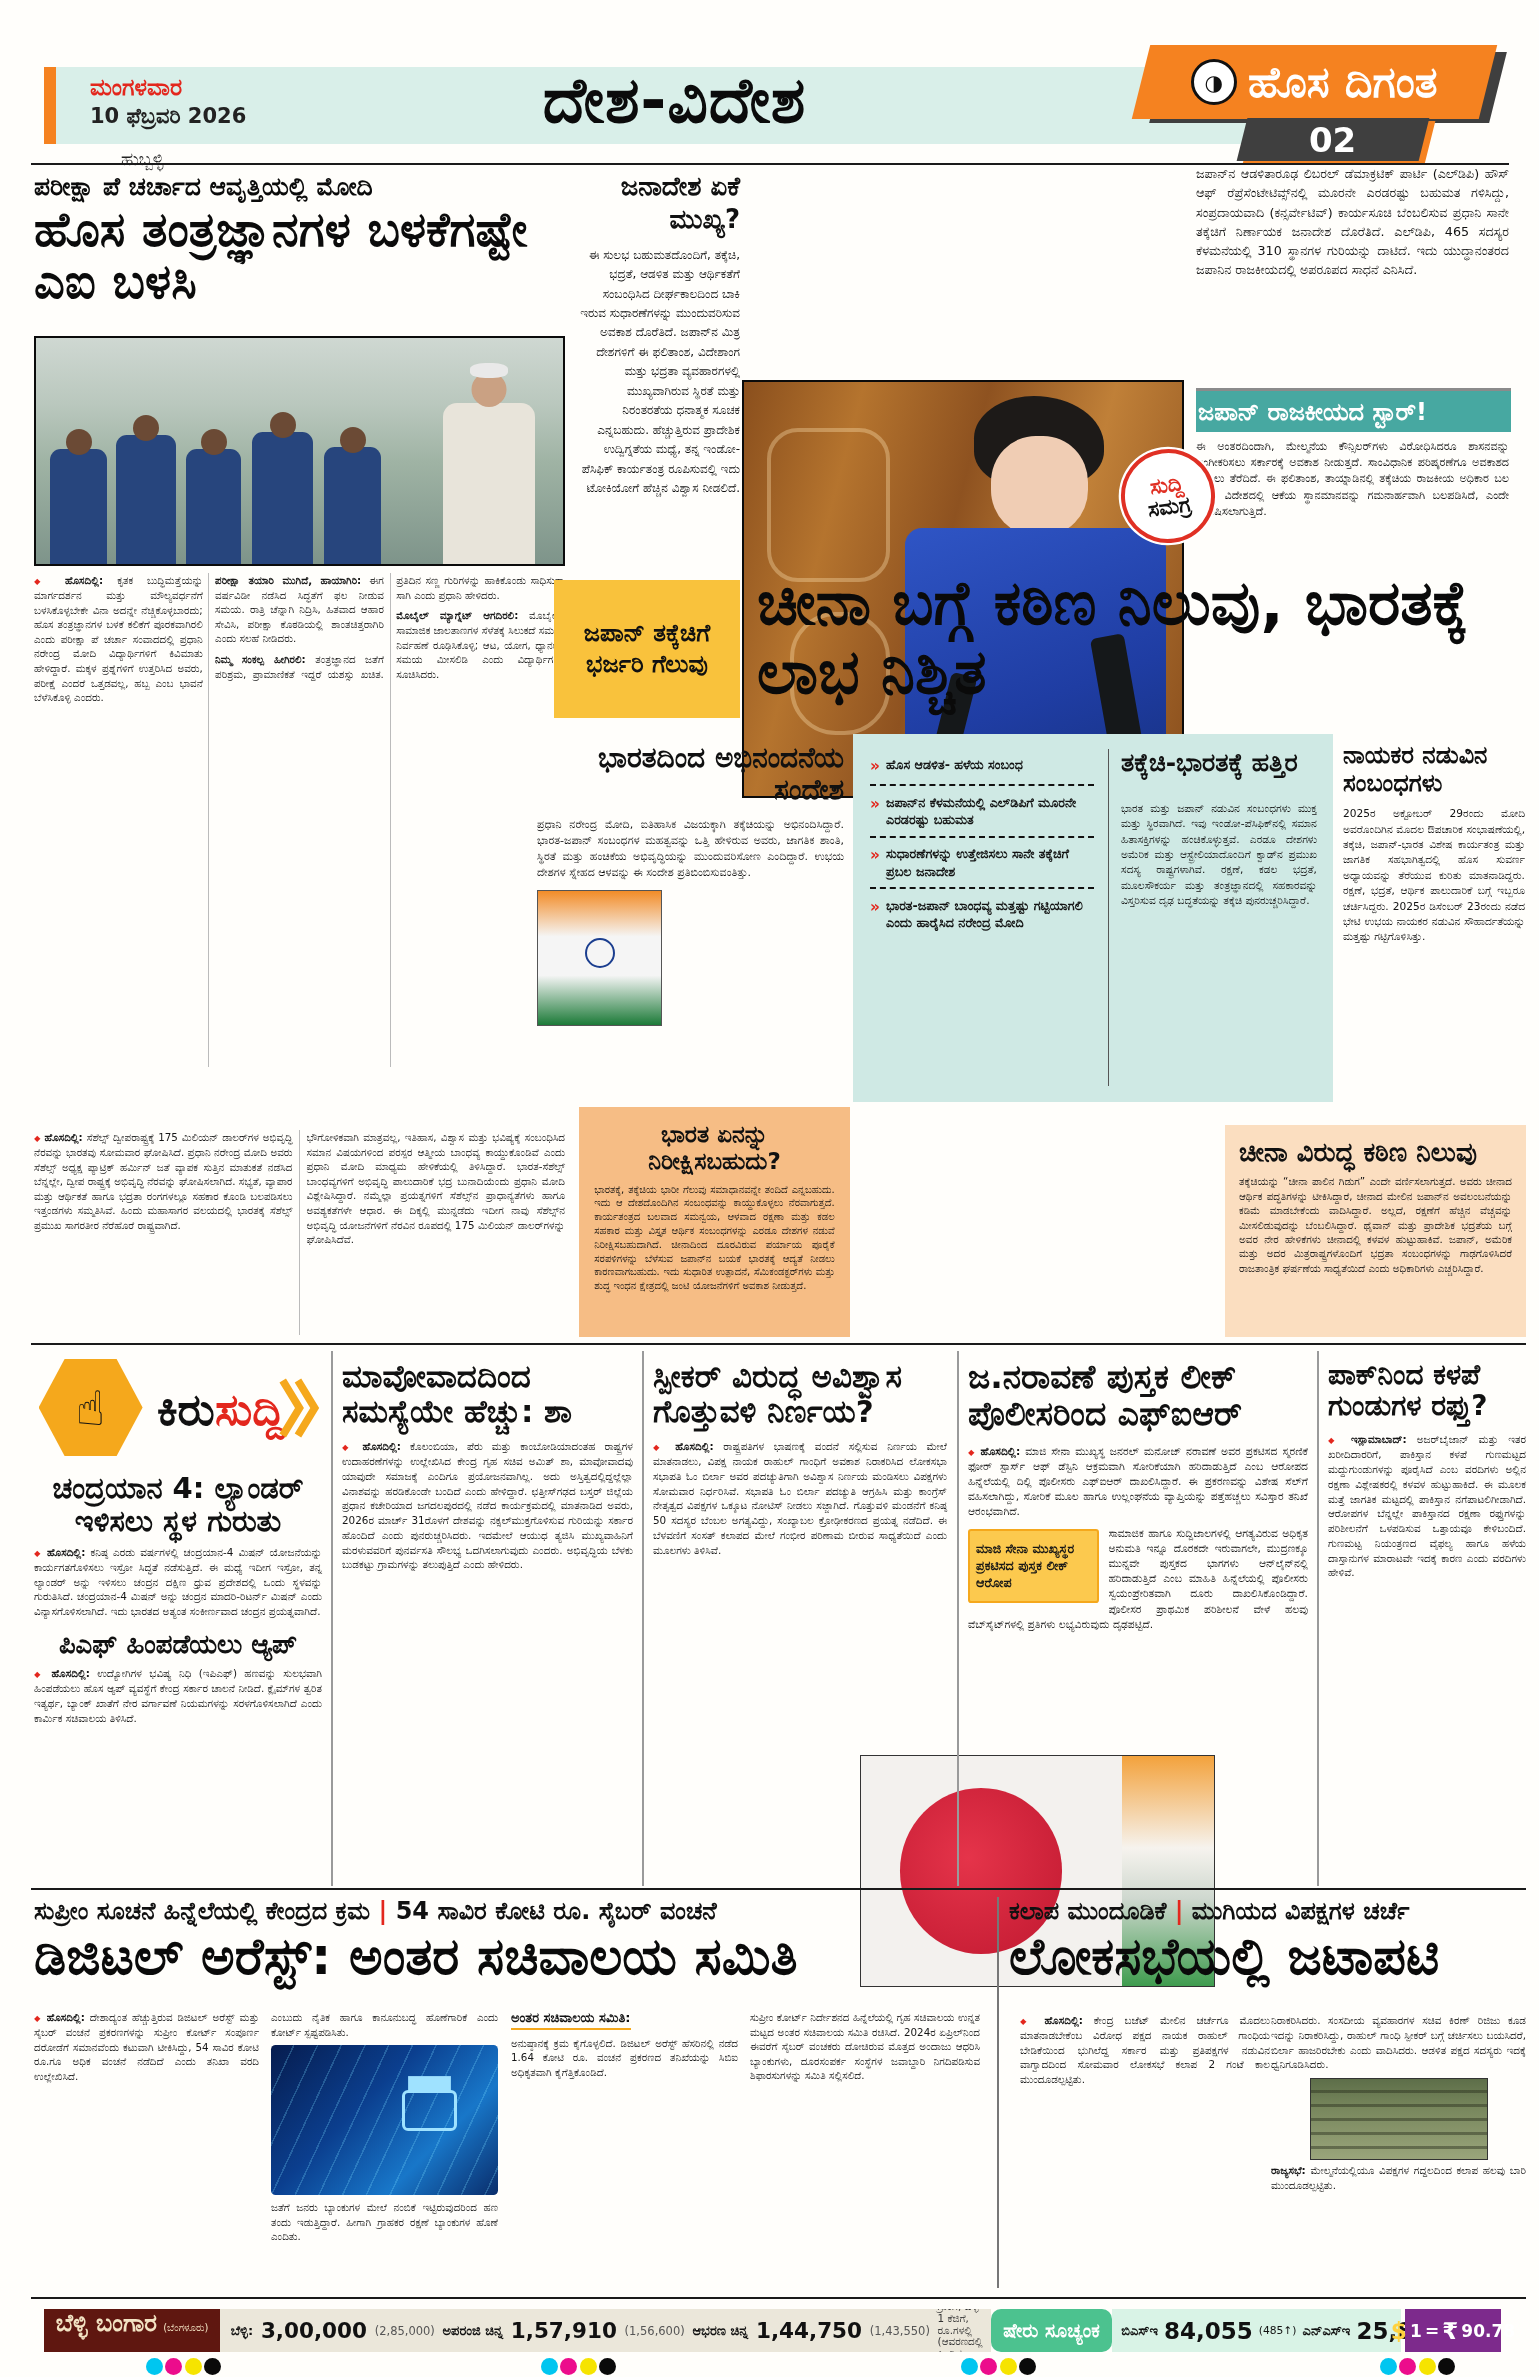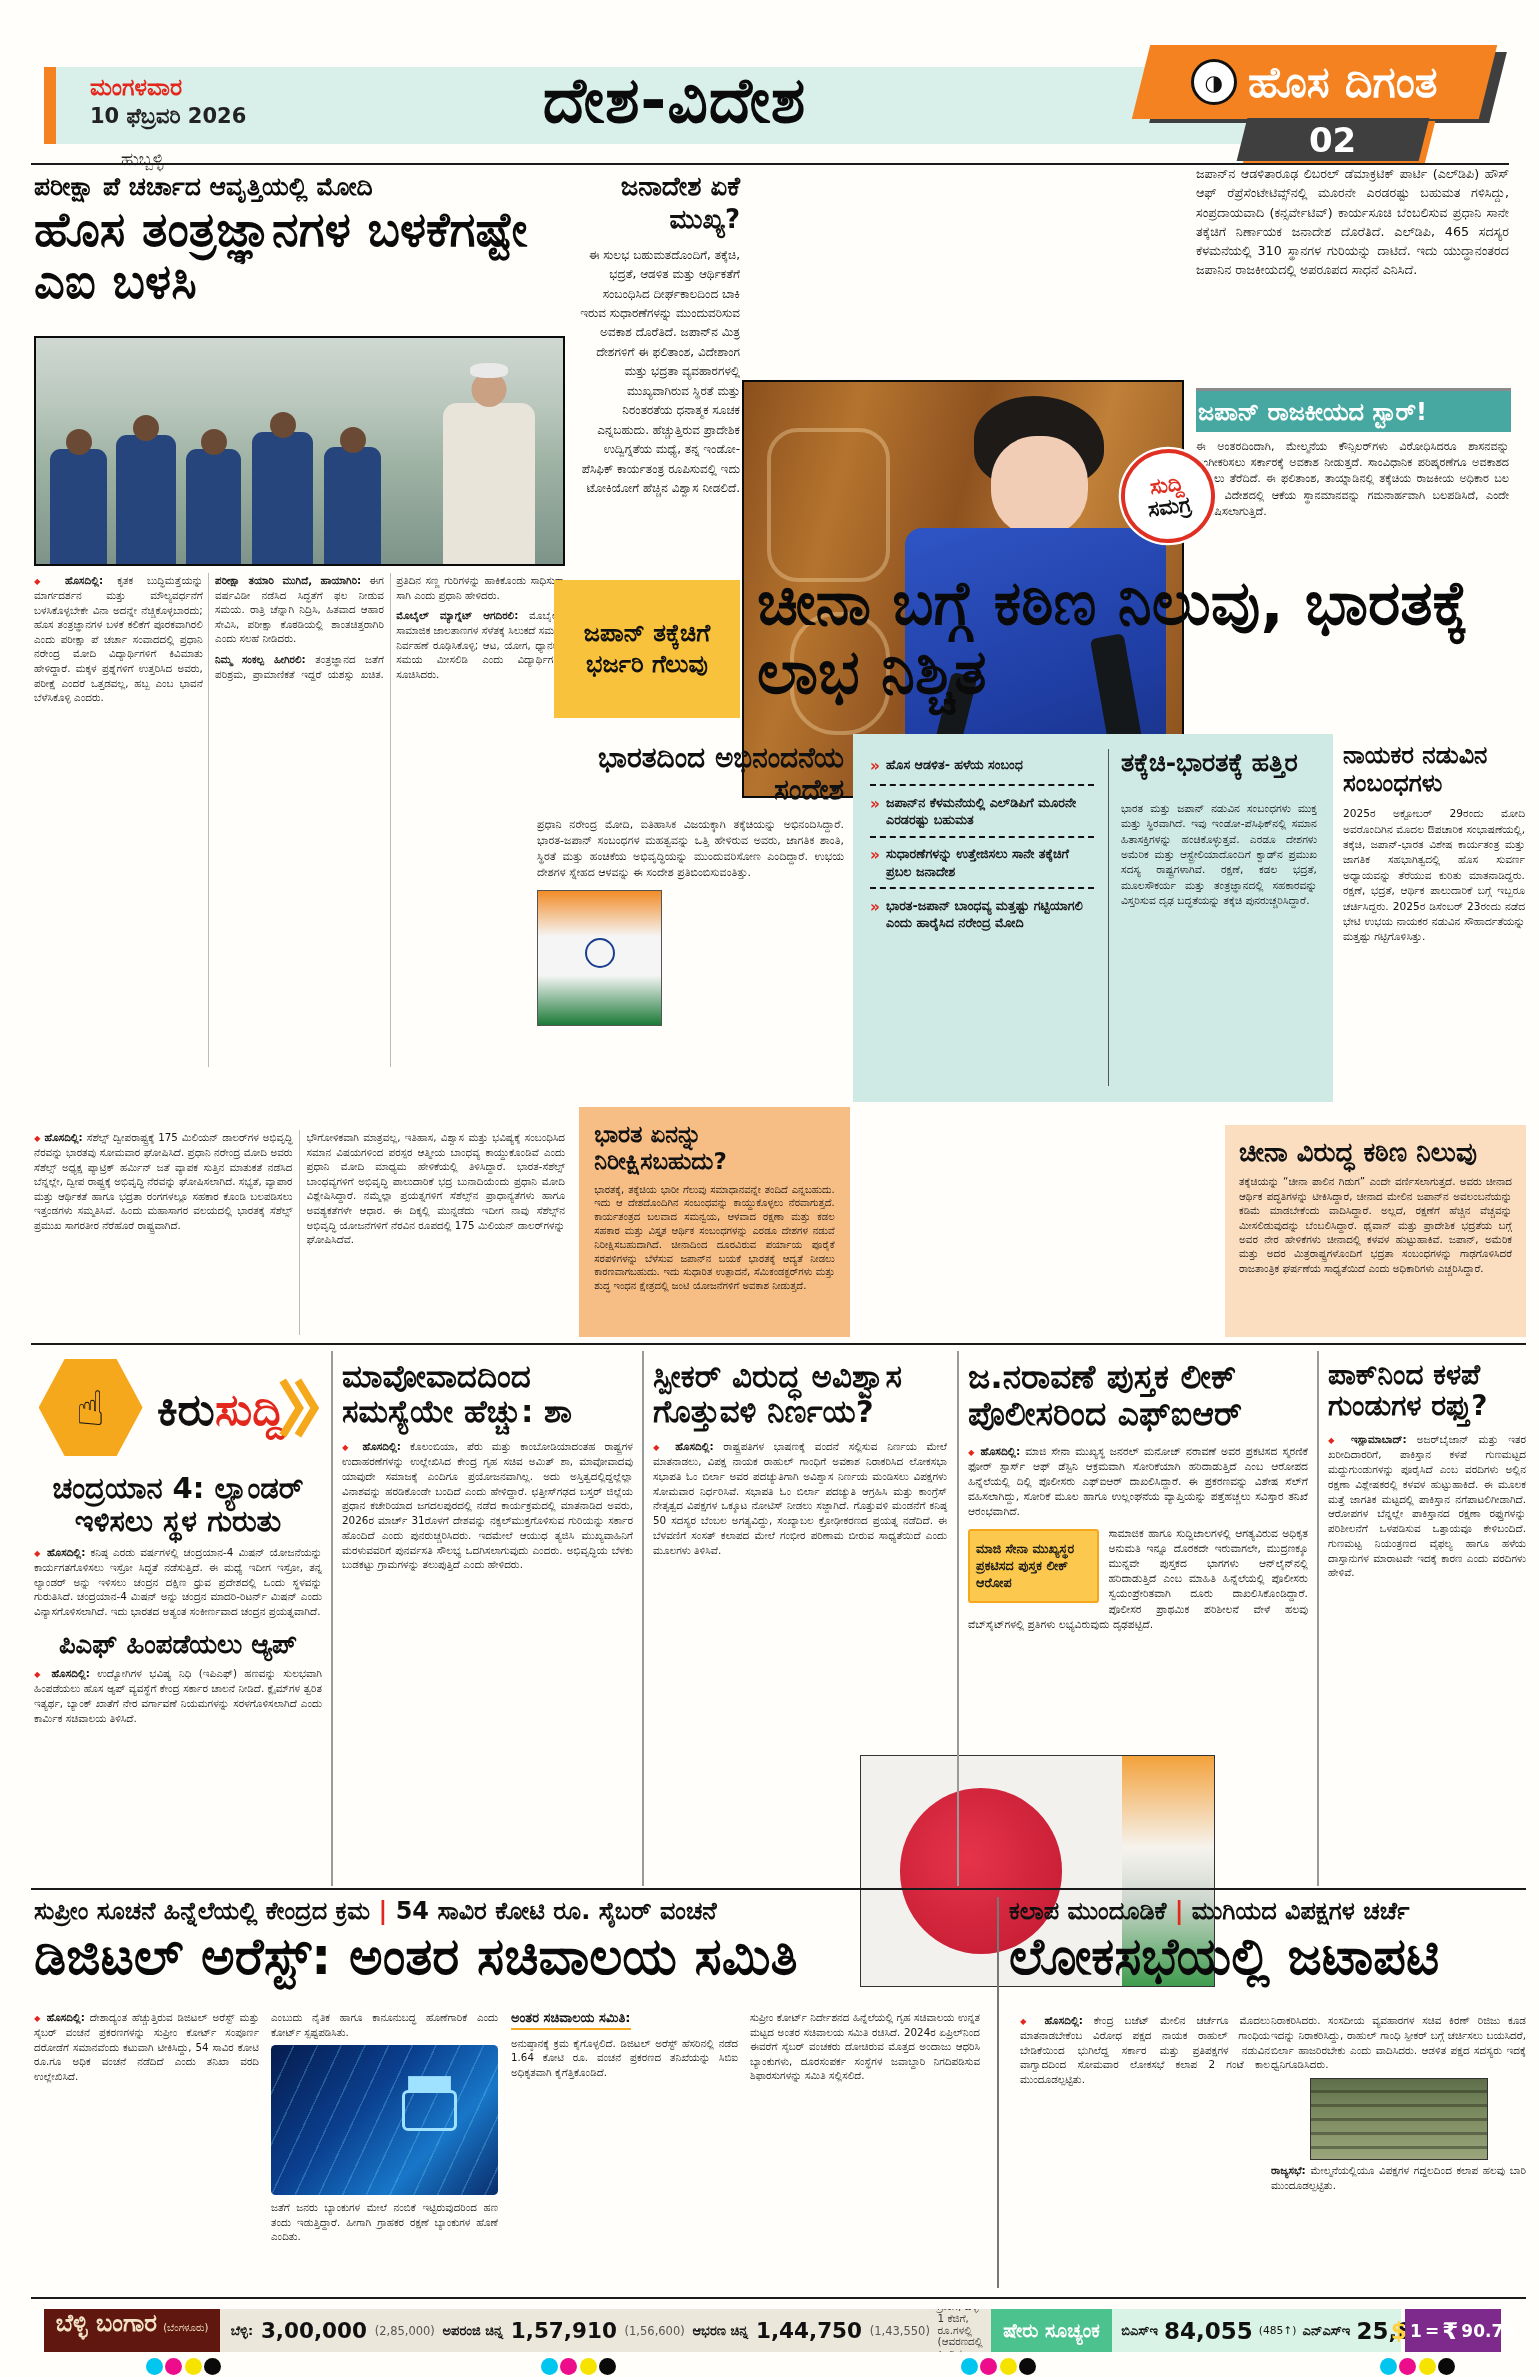--- a/index.html
+++ b/index.html
@@ -220,21 +220,21 @@
     <div class="sec-h" style="font-size:24px;">ನಾಯಕರ ನಡುವಿನ ಸಂಬಂಧಗಳು</div>
     <div class="minor" style="margin-top:9.2px;font-size:10.6px;">2025ರ ಅಕ್ಟೋಬರ್ 29ರಂದು ಮೋದಿ ಅವರೊಂದಿಗಿನ ಮೊದಲ ಔಪಚಾರಿಕ ಸಂಭಾಷಣೆಯಲ್ಲಿ, ತಕ್ಕೆಚಿ, ಜಪಾನ್-ಭಾರತ ವಿಶೇಷ ಕಾರ್ಯತಂತ್ರ ಮತ್ತು ಜಾಗತಿಕ ಸಹಭಾಗಿತ್ವದಲ್ಲಿ ಹೊಸ ಸುವರ್ಣ ಅಧ್ಯಾಯವನ್ನು ತೆರೆಯುವ ಕುರಿತು ಮಾತನಾಡಿದ್ದರು. ರಕ್ಷಣೆ, ಭದ್ರತೆ, ಆರ್ಥಿಕ ಪಾಲುದಾರಿಕೆ ಬಗ್ಗೆ ಇಬ್ಬರೂ ಚರ್ಚಿಸಿದ್ದರು. 2025ರ ಡಿಸೆಂಬರ್ 23ರಂದು ನಡೆದ ಭೇಟಿ ಉಭಯ ನಾಯಕರ ನಡುವಿನ ಸೌಹಾರ್ದತೆಯನ್ನು ಮತ್ತಷ್ಟು ಗಟ್ಟಿಗೊಳಿಸಿತ್ತು.</div>
   </div>
 
   <div class="abs body" style="left:34px;top:1130px;width:531px;height:205px;column-count:2;column-gap:14px;column-rule:0.8px solid #bbb;">
     <p><span class="dl">ಹೊಸದಿಲ್ಲಿ:</span> <span>ಸೆಶೆಲ್ಸ್ ದ್ವೀಪರಾಷ್ಟ್ರಕ್ಕೆ 175 ಮಿಲಿಯನ್ ಡಾಲರ್‌ಗಳ ಅಭಿವೃದ್ಧಿ ನೆರವನ್ನು ಭಾರತವು ಸೋಮವಾರ ಘೋಷಿಸಿದೆ. ಪ್ರಧಾನಿ ನರೇಂದ್ರ ಮೋದಿ ಅವರು ಸೆಶೆಲ್ಸ್ ಅಧ್ಯಕ್ಷ ಪ್ಯಾಟ್ರಿಕ್ ಹರ್ಮಿನ್ ಜತೆ ವ್ಯಾಪಕ ಸುತ್ತಿನ ಮಾತುಕತೆ ನಡೆಸಿದ ಬೆನ್ನಲ್ಲೇ, ದ್ವೀಪ ರಾಷ್ಟ್ರಕ್ಕೆ ಅಭಿವೃದ್ಧಿ ನೆರವನ್ನು ಘೋಷಿಸಲಾಗಿದೆ. ಸಭ್ಯತೆ, ವ್ಯಾಪಾರ ಮತ್ತು ಆರ್ಥಿಕತೆ ಹಾಗೂ ಭದ್ರತಾ ರಂಗಗಳಲ್ಲೂ ಸಹಕಾರ ಕೊಂಡಿ ಬಲಪಡಿಸಲು ಇತ್ತಂಡಗಳು ಸಮ್ಮತಿಸಿವೆ. ಹಿಂದು ಮಹಾಸಾಗರ ವಲಯದಲ್ಲಿ ಭಾರತಕ್ಕೆ ಸೆಶೆಲ್ಸ್ ಪ್ರಮುಖ ಸಾಗರತೀರ ನೆರೆಹೊರೆ ರಾಷ್ಟ್ರವಾಗಿದೆ.</span></p>
     <p><span>ಭೌಗೋಳಿಕವಾಗಿ ಮಾತ್ರವಲ್ಲ, ಇತಿಹಾಸ, ವಿಶ್ವಾಸ ಮತ್ತು ಭವಿಷ್ಯಕ್ಕೆ ಸಂಬಂಧಿಸಿದ ಸಮಾನ ವಿಷಯಗಳಿಂದ ಪರಸ್ಪರ ಆತ್ಮೀಯ ಬಾಂಧವ್ಯ ಕಾಯ್ದುಕೊಂಡಿವೆ ಎಂದು ಪ್ರಧಾನಿ ಮೋದಿ ಮಾಧ್ಯಮ ಹೇಳಿಕೆಯಲ್ಲಿ ತಿಳಿಸಿದ್ದಾರೆ. ಭಾರತ-ಸೆಶೆಲ್ಸ್ ಬಾಂಧವ್ಯಗಳಿಗೆ ಅಭಿವೃದ್ಧಿ ಪಾಲುದಾರಿಕೆ ಭದ್ರ ಬುನಾದಿಯೆಂದು ಪ್ರಧಾನಿ ಮೋದಿ ವಿಶ್ಲೇಷಿಸಿದ್ದಾರೆ. ನಮ್ಮೆಲ್ಲಾ ಪ್ರಯತ್ನಗಳಿಗೆ ಸೆಶೆಲ್ಸ್‌ನ ಪ್ರಾಧಾನ್ಯತೆಗಳು ಹಾಗೂ ಅವಶ್ಯಕತೆಗಳೇ ಆಧಾರ. ಈ ದಿಕ್ಕಲ್ಲಿ ಮುನ್ನಡೆದು ಇದೀಗ ನಾವು ಸೆಶೆಲ್ಸ್‌ನ ಅಭಿವೃದ್ಧಿ ಯೋಜನೆಗಳಿಗೆ ನೆರವಿನ ರೂಪದಲ್ಲಿ 175 ಮಿಲಿಯನ್ ಡಾಲರ್‌ಗಳನ್ನು ಘೋಷಿಸಿದೆವೆ.</span></p>
   </div>
 
   <div class="abs expectbox" style="left:579px;top:1107px;width:271px;height:230px;">
-    <div style="font-weight:bold;font-size:23px;">ಭಾರತ ಏನನ್ನು ನಿರೀಕ್ಷಿಸಬಹುದು?</div>
+    <div style="font-weight:bold;font-size:23px;text-align:center;">ಭಾರತ ಏನನ್ನು ನಿರೀಕ್ಷಿಸಬಹುದು?</div>
     <div class="minor" style="margin-top:7.7px;font-size:10px;line-height:1.38;">ಭಾರತಕ್ಕೆ, ತಕ್ಕೆಚಿಯ ಭಾರೀ ಗೆಲುವು ಸಮಾಧಾನವನ್ನೇ ತಂದಿದೆ ಎನ್ನಬಹುದು. ಇದು ಆ ದೇಶದೊಂದಿಗಿನ ಸಂಬಂಧವನ್ನು ಕಾಯ್ದುಕೊಳ್ಳಲು ನೆರವಾಗುತ್ತದೆ. ಕಾರ್ಯತಂತ್ರದ ಬಲವಾದ ಸಮನ್ವಯ, ಆಳವಾದ ರಕ್ಷಣಾ ಮತ್ತು ಕಡಲ ಸಹಕಾರ ಮತ್ತು ವಿಸ್ತೃತ ಆರ್ಥಿಕ ಸಂಬಂಧಗಳನ್ನು ಎರಡೂ ದೇಶಗಳ ನಡುವೆ ನಿರೀಕ್ಷಿಸಬಹುದಾಗಿದೆ. ಚೀನಾದಿಂದ ದೂರವಿರುವ ಪರ್ಯಾಯ ಪೂರೈಕೆ ಸರಪಳಿಗಳನ್ನು ಬೆಳೆಸುವ ಜಪಾನ್‌ನ ಬಯಕೆ ಭಾರತಕ್ಕೆ ಆದ್ಯತೆ ನೀಡಲು ಕಾರಣವಾಗಬಹುದು. ಇದು ಸುಧಾರಿತ ಉತ್ಪಾದನೆ, ಸೆಮಿಕಂಡಕ್ಟರ್‌ಗಳು ಮತ್ತು ಶುದ್ಧ ಇಂಧನ ಕ್ಷೇತ್ರದಲ್ಲಿ ಜಂಟಿ ಯೋಜನೆಗಳಿಗೆ ಅವಕಾಶ ನೀಡುತ್ತದೆ.</div>
   </div>
 
   <div class="abs flagsphoto" style="left:860px;top:1107px;width:353px;height:230px;">
     <div class="jp-circle"></div>
     <div class="in-band"></div>
   </div>
 
   <div class="abs chinabox" style="left:1225px;top:1125px;width:301px;height:212px;">
     <div style="font-weight:bold;font-size:26px;">ಚೀನಾ ವಿರುದ್ಧ ಕಠಿಣ ನಿಲುವು</div>
@@ -367,21 +367,21 @@
     <span class="val">3,00,000</span>
     <span class="prev">(2,85,000)</span>
     <span class="lab">ಅಪರಂಜಿ ಚಿನ್ನ</span>
     <span class="val">1,57,910</span>
     <span class="prev">(1,56,600)</span>
     <span class="lab">ಆಭರಣ ಚಿನ್ನ</span>
     <span class="val">1,44,750</span>
     <span class="prev">(1,43,550)</span>
     <span class="note">ಚಿನ್ನ 10 ಗ್ರಾಂಗೆ, ಬೆಳ್ಳಿ 1 ಕೆಜಿಗೆ, ರೂ.ಗಳಲ್ಲಿ (ಆವರಣದಲ್ಲಿ ಹಿಂದಿನ ದಿನದ ದರ)</span>
   </div>
-  <div class="abs sharebox" style="left:991px;top:2309px;width:121px;height:43px;">
+  <div class="abs sharebox" style="left:991px;top:2309px;width:121px;height:43px;border-radius:10px;">
     <span>ಷೇರು ಸೂಚ್ಯಂಕ</span>
   </div>
   <div class="abs sharestrip" style="left:1112px;top:2309px;width:289px;height:43px;">
     <span class="lab">ಬಿಎಸ್ಇ</span>
     <span class="val">84,055</span>
     <span class="chg">(485↑)</span>
     <span class="lab">ಎನ್ಎಸ್ಇ</span>
     <span class="val">25,867</span>
     <span class="chg">(173↑)</span>
   </div>

